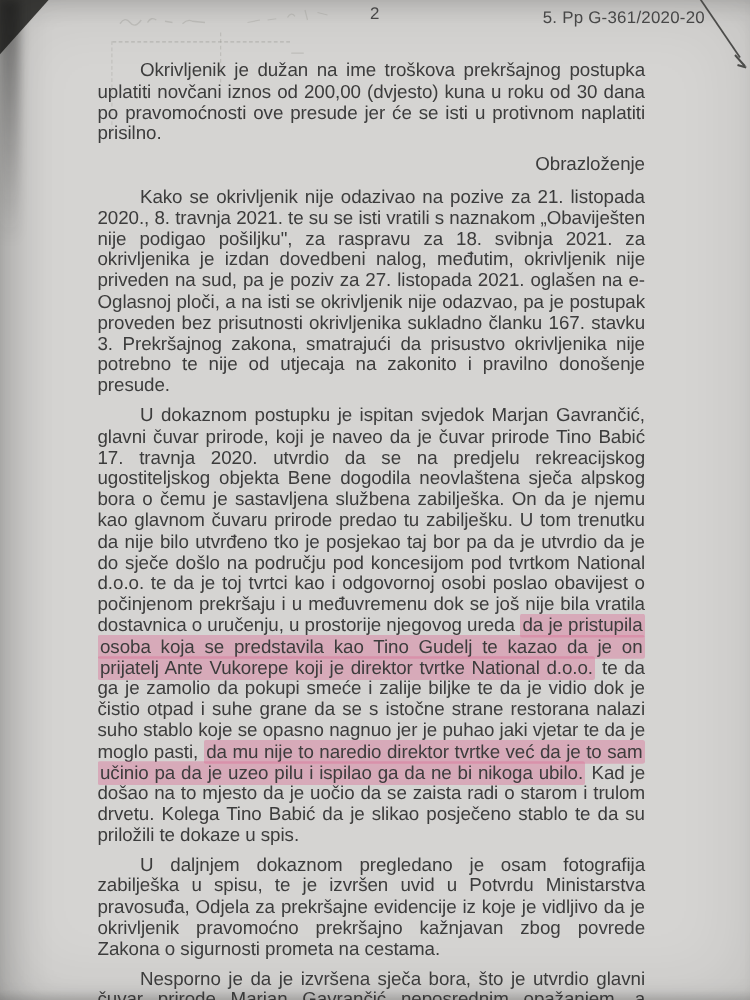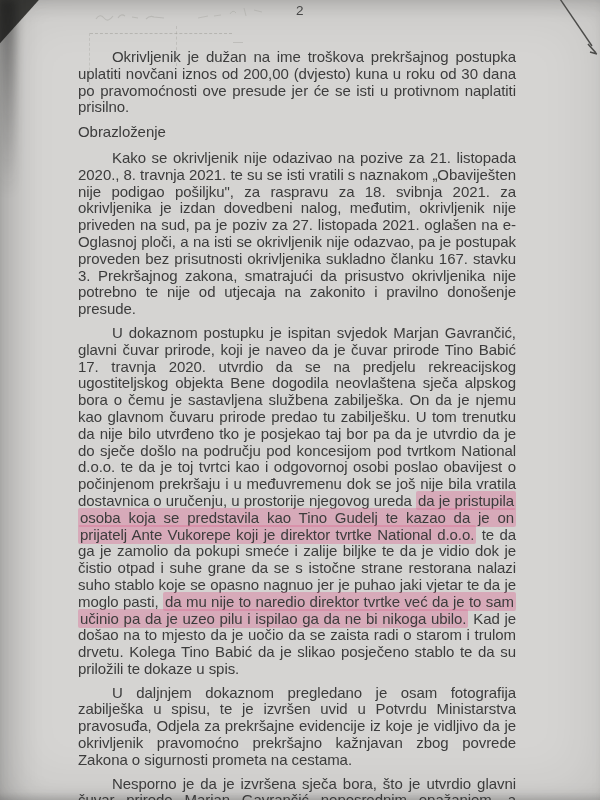--- a/index.html
+++ b/index.html
@@ -37,21 +37,21 @@
   .hairline{position:absolute;right:0;top:0;width:70px;height:70px;}
   .header-num{position:absolute;top:3px;left:0;width:100%;text-align:center;font-size:13.5px;color:#474747;letter-spacing:.5px;}
   .header-case{position:absolute;top:6px;right:36px;font-size:13.5px;color:#474747;letter-spacing:.2px;}
   .content{
     position:absolute;left:78px;top:49px;width:438px;
     font-size:15px;line-height:16.8px;letter-spacing:-0.05px;
     text-align:justify;
   }
   .para{margin:0 0 7px 0;text-indent:34px;}
   .para.last{text-align-last:justify;margin-bottom:4px;}
-  .heading{margin:8px 0 9px 0;text-align:left;text-indent:0;}
+  .heading{margin:8px 0 9px 0;text-align:right;text-indent:0;}
   .hl{
     background:rgba(220,112,150,.42);
     box-decoration-break:clone;-webkit-box-decoration-break:clone;
     padding:1px 2px;border-radius:2px;
   }
   .bottom-band{
     position:absolute;left:0;bottom:0;width:100%;height:8px;
     background:linear-gradient(0deg,rgba(0,0,0,.10),rgba(0,0,0,0));
   }
 </style>
@@ -73,20 +73,21 @@
   <div class="pencil pencil-box-left"></div>
   <div class="pencil pencil-tick-mid"></div>
   <div class="pencil pencil-tick-right"></div>
 
   <svg class="hairline" width="70" height="70" viewBox="0 0 70 70">
     <path d="M28 -4 L62 46" stroke="#4c4c4a" stroke-width="1.4" fill="none"></path>
     <path d="M58 44 l8 9 M60 52 l7 2" stroke="#4c4c4a" stroke-width="1.6" fill="none"></path>
   </svg>
 
   <div class="header-num">2</div>
+  <div class="header-case">5. Pp G-361/2020-20</div>
 
   <div class="content">
     <p class="para">Okrivljenik je dužan na ime troškova prekršajnog postupka uplatiti novčani iznos od 200,00 (dvjesto) kuna u roku od 30 dana po pravomoćnosti ove presude jer će se isti u protivnom naplatiti prisilno.</p>
     <p class="para heading">Obrazloženje</p>
     <p class="para">Kako se okrivljenik nije odazivao na pozive za 21. listopada 2020., 8. travnja 2021. te su se isti vratili s naznakom „Obaviješten nije podigao pošiljku", za raspravu za 18. svibnja 2021. za okrivljenika je izdan dovedbeni nalog, međutim, okrivljenik nije priveden na sud, pa je poziv za 27. listopada 2021. oglašen na e-Oglasnoj ploči, a na isti se okrivljenik nije odazvao, pa je postupak proveden bez prisutnosti okrivljenika sukladno članku 167. stavku 3. Prekršajnog zakona, smatrajući da prisustvo okrivljenika nije potrebno te nije od utjecaja na zakonito i pravilno donošenje presude.</p>
     <p class="para"><span>U dokaznom postupku je ispitan svjedok Marjan Gavrančić, glavni čuvar prirode, koji je naveo da je čuvar prirode Tino Babić 17. travnja 2020. utvrdio da se na predjelu rekreacijskog ugostiteljskog objekta Bene dogodila neovlaštena sječa alpskog bora o čemu je sastavljena službena zabilješka. On da je njemu kao glavnom čuvaru prirode predao tu zabilješku. U tom trenutku da nije bilo utvrđeno tko je posjekao taj bor pa da je utvrdio da je do sječe došlo na području pod koncesijom pod tvrtkom National d.o.o. te da je toj tvrtci kao i odgovornoj osobi poslao obavijest o počinjenom prekršaju i u međuvremenu dok se još nije bila vratila dostavnica o uručenju, u prostorije njegovog ureda </span><span class="hl">da je pristupila osoba koja se predstavila kao Tino Gudelj te kazao da je on prijatelj Ante Vukorepe koji je direktor tvrtke National d.o.o.</span><span> te da ga je zamolio da pokupi smeće i zalije biljke te da je vidio dok je čistio otpad i suhe grane da se s istočne strane restorana nalazi suho stablo koje se opasno nagnuo jer je puhao jaki vjetar te da je moglo pasti, </span><span class="hl">da mu nije to naredio direktor tvrtke već da je to sam učinio pa da je uzeo pilu i ispilao ga da ne bi nikoga ubilo.</span><span> Kad je došao na to mjesto da je uočio da se zaista radi o starom i trulom drvetu. Kolega Tino Babić da je slikao posječeno stablo te da su priložili te dokaze u spis.</span></p>
     <p class="para">U daljnjem dokaznom pregledano je osam fotografija zabilješka u spisu, te je izvršen uvid u Potvrdu Ministarstva pravosuđa, Odjela za prekršajne evidencije iz koje je vidljivo da je okrivljenik pravomoćno prekršajno kažnjavan zbog povrede Zakona o sigurnosti prometa na cestama.</p>
     <p class="para last">Nesporno je da je izvršena sječa bora, što je utvrdio glavni čuvar prirode Marjan Gavrančić neposrednim opažanjem, a utvrdio je da je to baš učinio Tino Gudelj tako jer je isti došao u njegov ured i priznao da je to on učinio i to iz razloga što je stablo bilo suho i opasno se nagnulo, a da za to nije tražio odobrenje. U iskaz glavnog čuvara prirode nije bilo razloga sumnjati i nema nikakvog razloga da bi neosnovano teretio okrivljenika pa je ovaj Sud našao sve elemente prekršaja</p>
   </div>
 

